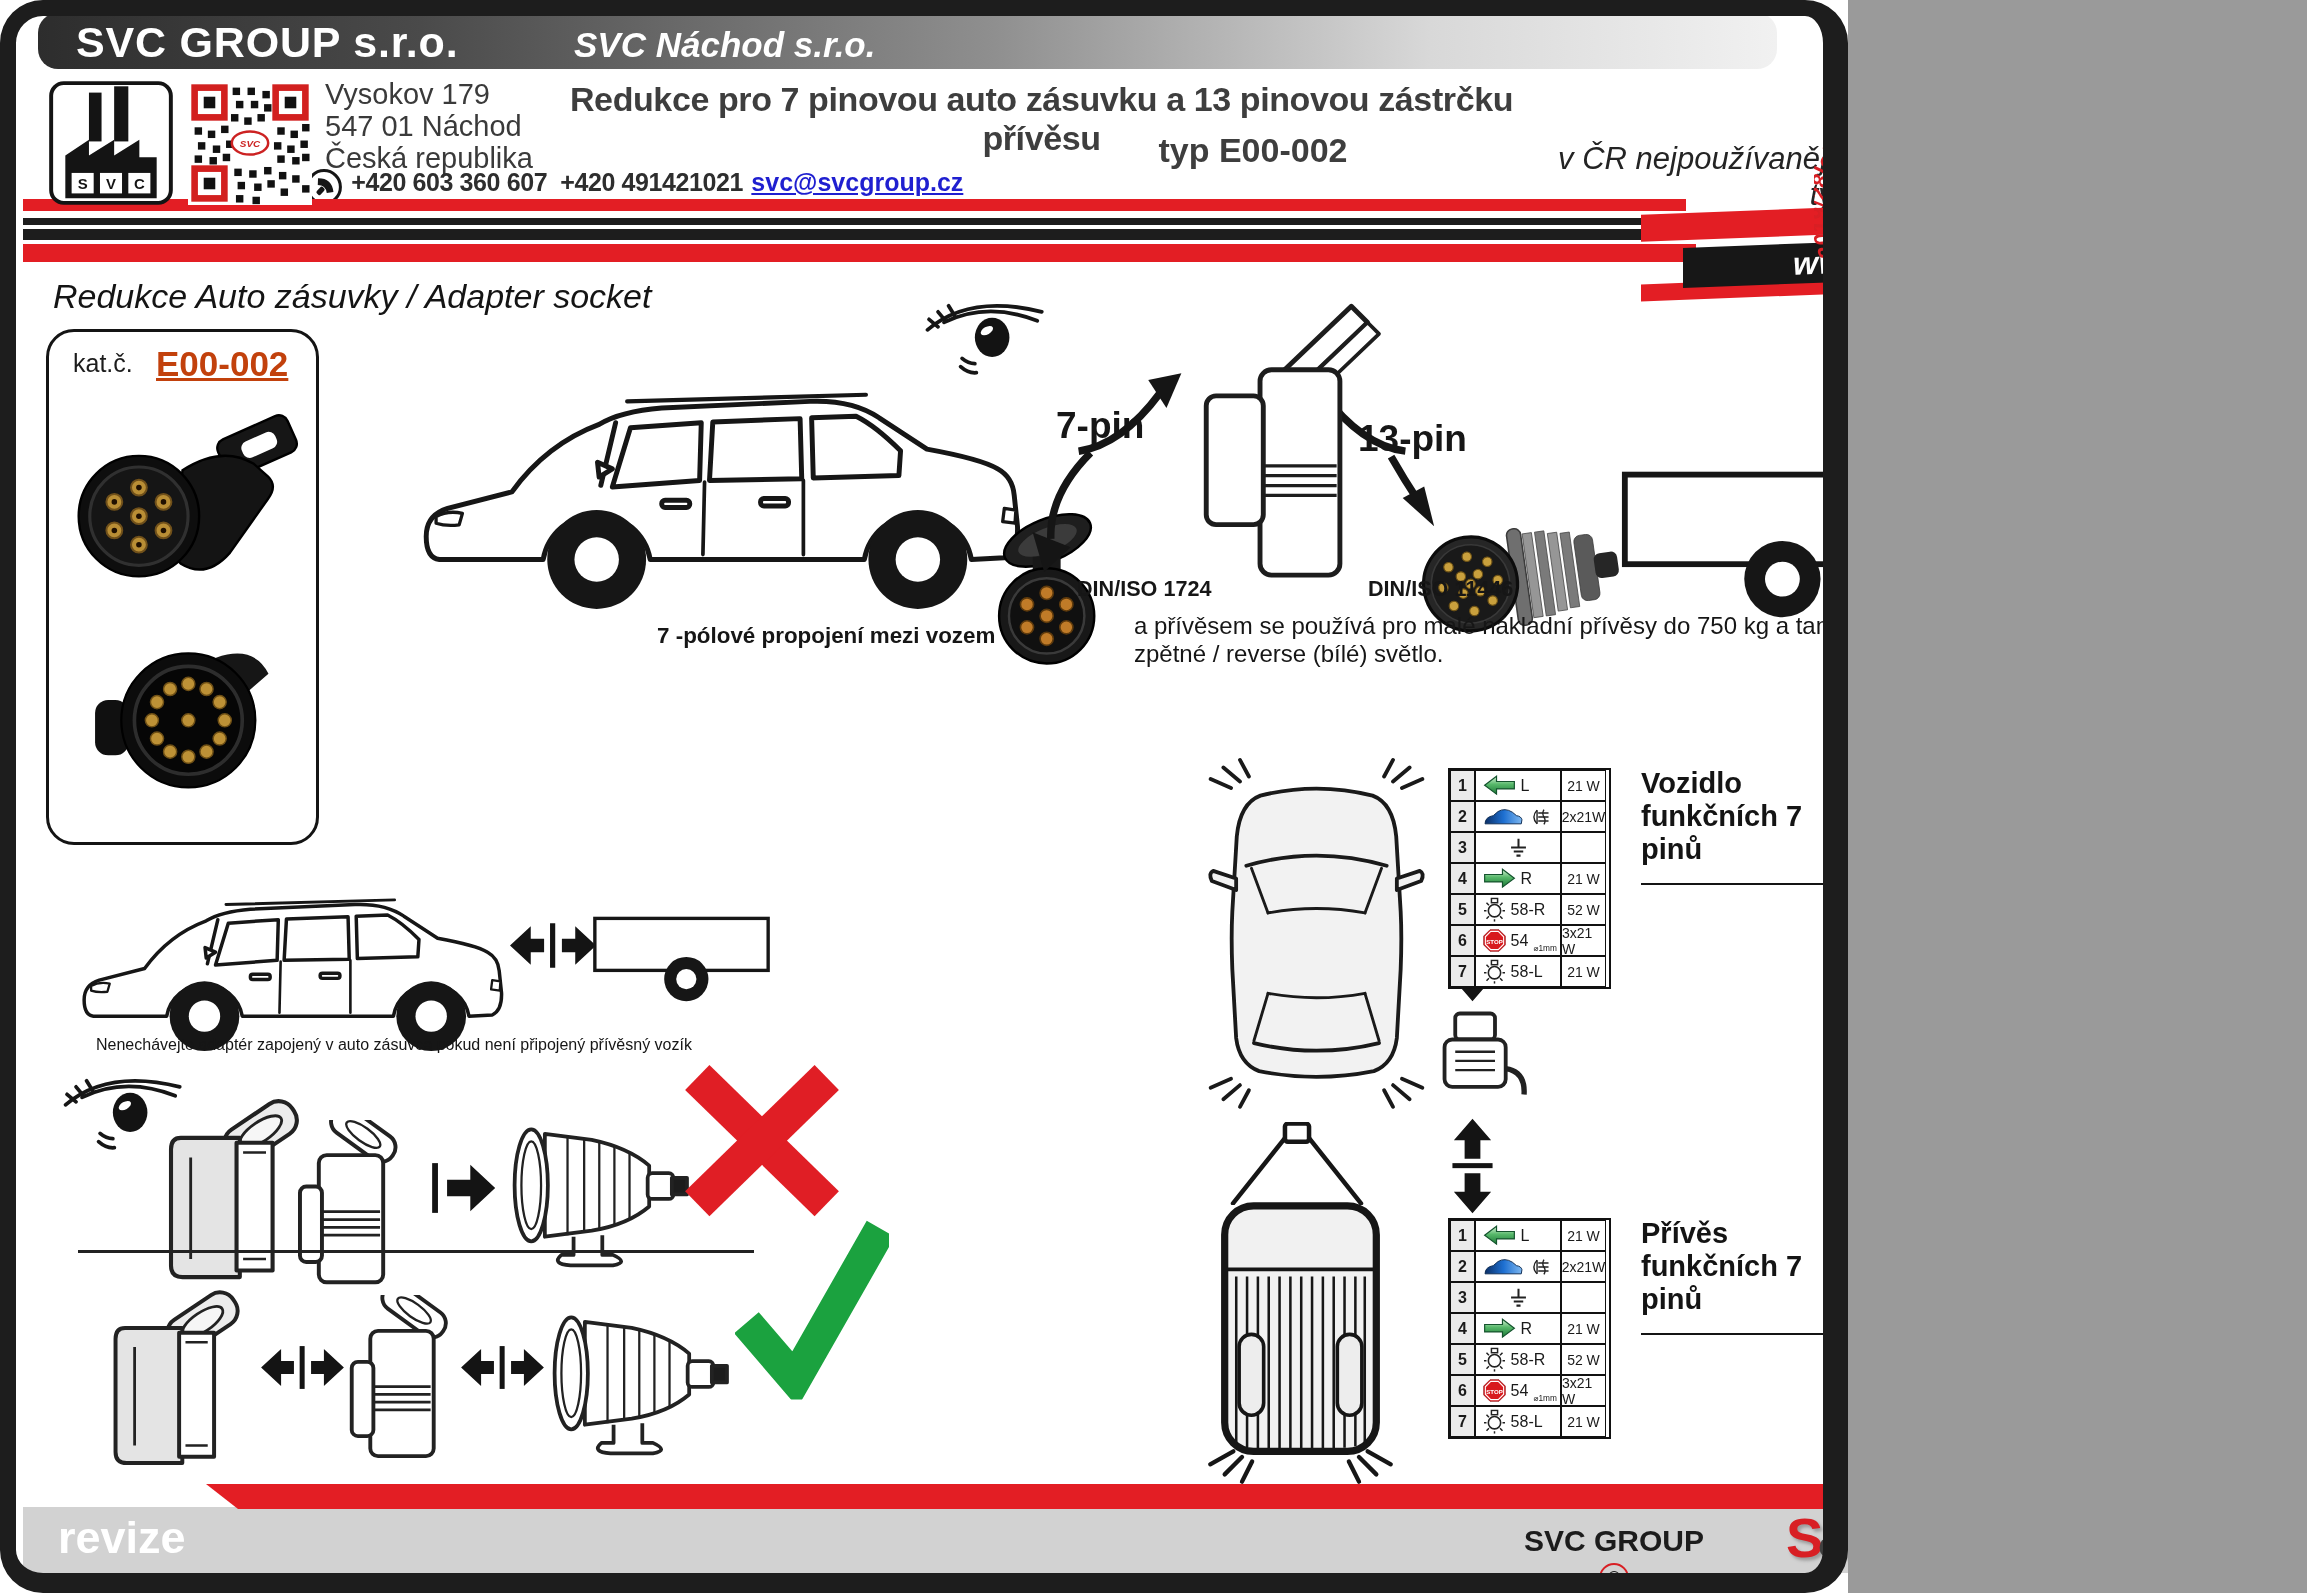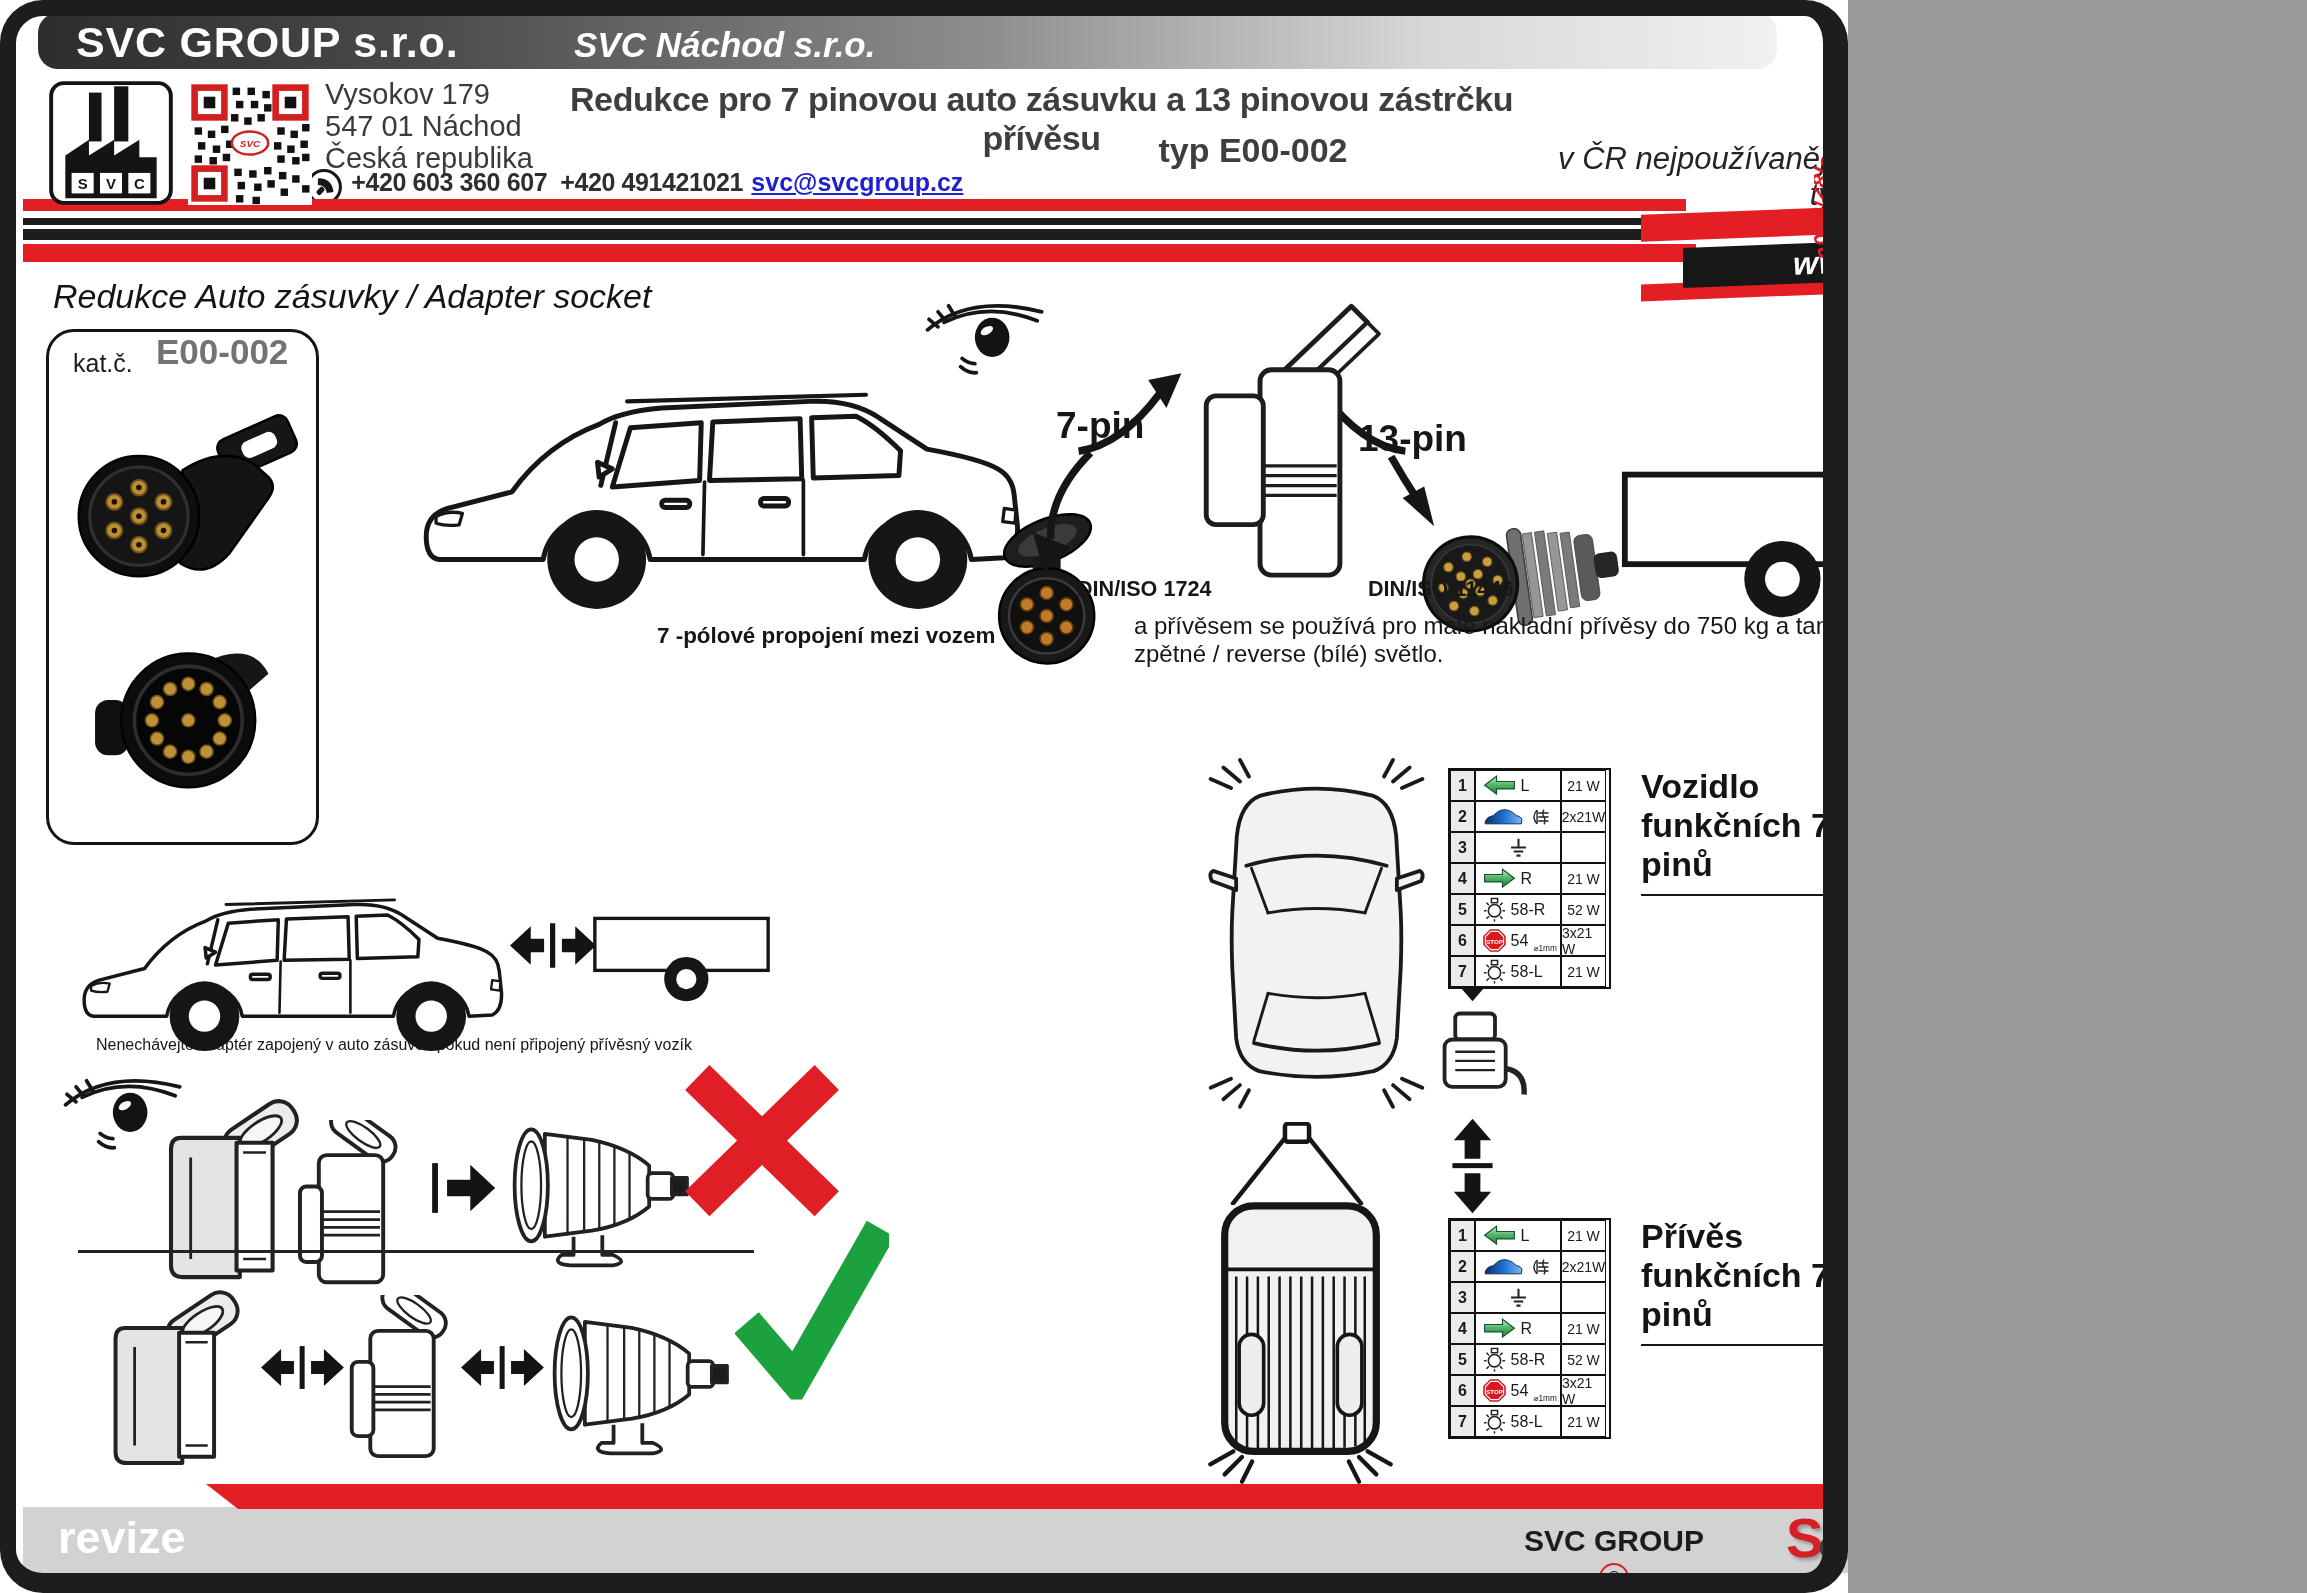--- a/index.html
+++ b/index.html
@@ -30,37 +30,37 @@
   .band-black{left:1683px;top:236px;width:624px;height:40px;background:#171717;transform:skewY(-2.2deg);z-index:2;
               display:flex;align-items:center;padding-left:110px;box-sizing:border-box;}
   .band-black span{font-size:32px;font-weight:bold;font-style:italic;color:#fff;letter-spacing:0.8px;}
   .band-red2{left:1641px;top:280px;width:232px;height:16.6px;background:#e31e24;transform:skewY(-2.2deg);z-index:1;}
   .slash-b{left:2146px;top:76px;width:199px;height:33px;background:#171717;transform:rotate(-33deg);z-index:1;}
   .slash-r{left:2121px;top:123px;width:249px;height:51px;background:#e31e24;transform:rotate(-33deg);z-index:1;}
   
   .heading{left:53px;top:277px;font-size:34px;font-style:italic;color:#141414;}
   .katbox{left:46px;top:329px;width:267px;height:510px;border:3.3px solid #141414;border-radius:28px;background:#fff;}
   .katlabel{left:73px;top:349px;font-size:25px;color:#1c1c1c;}
-  .katnum{left:156px;top:332px;font-size:35px;font-weight:bold;color:#737373;}
+  .katnum{left:156px;top:344px;font-size:35px;font-weight:bold;color:#c2410c;text-decoration:underline;}
   .lbl-pin{font-size:37px;font-weight:bold;color:#161616;}
   .lbl-din{font-size:21.6px;font-weight:bold;color:#161616;}
   .txt-connect{left:657px;top:623px;font-size:22.4px;font-weight:600;color:#161616;}
   .txt-usage{left:1134px;top:612px;width:979px;font-size:24px;font-weight:500;color:#161616;}
   .txt-warning{left:96px;top:1036px;font-size:16px;font-weight:500;color:#161616;}
   .divider{left:78px;top:1250px;width:676px;height:3.3px;background:#222;}
   
   .ftable{width:159px;border:2.5px solid #111;background:#fff;}
   .frow{display:grid;grid-template-columns:25px 86px 45px;}
   .frow>div{border:1.3px solid #111;height:29px;display:flex;align-items:center;}
   .fpin{background:#ebebeb;justify-content:center;font-size:16px;font-weight:bold;}
   .fic{gap:5px;padding-left:6.6px;font-size:16px;}
   .fic.center{justify-content:center;padding-left:0;}
   .fwatt{justify-content:center;font-size:14px;}
   .sub{font-size:8.3px;align-self:flex-end;margin-bottom:2.5px;}
-  .ttitle{font-size:34px;font-weight:bold;color:#141414;border-bottom:2.5px solid #141414;padding-bottom:10px;}
+  .ttitle{font-size:29px;font-weight:bold;color:#141414;border-bottom:2.5px solid #141414;padding-bottom:17px;}
   
   .footer-gray{left:23px;top:1507px;width:2259px;height:66px;background:#d2d2d2;z-index:3;}
   .footer-red{left:206px;top:1484px;width:2076px;height:25px;background:#e31e24;z-index:4;
               clip-path:polygon(0 0,100% 0,100% 100%,32px 100%);}
   .revize{left:58px;top:1512px;font-size:45px;font-weight:bold;color:#fff;z-index:5;}
   .copyrow{left:1524px;top:1524px;display:flex;align-items:center;gap:5px;z-index:5;font-size:30px;font-weight:600;color:#1c1c1c;flex-direction:column;}
   .copy{display:inline-flex;width:26.6px;height:26.6px;border:2.5px solid #d81f24;border-radius:50%;
         align-items:center;justify-content:center;font-size:18px;color:#1c1c1c;}
   .brandrow{left:1786px;top:1505px;display:flex;align-items:baseline;gap:11.6px;z-index:5;
             text-shadow:2.5px 3.3px 3.3px #9b9b9b;}

